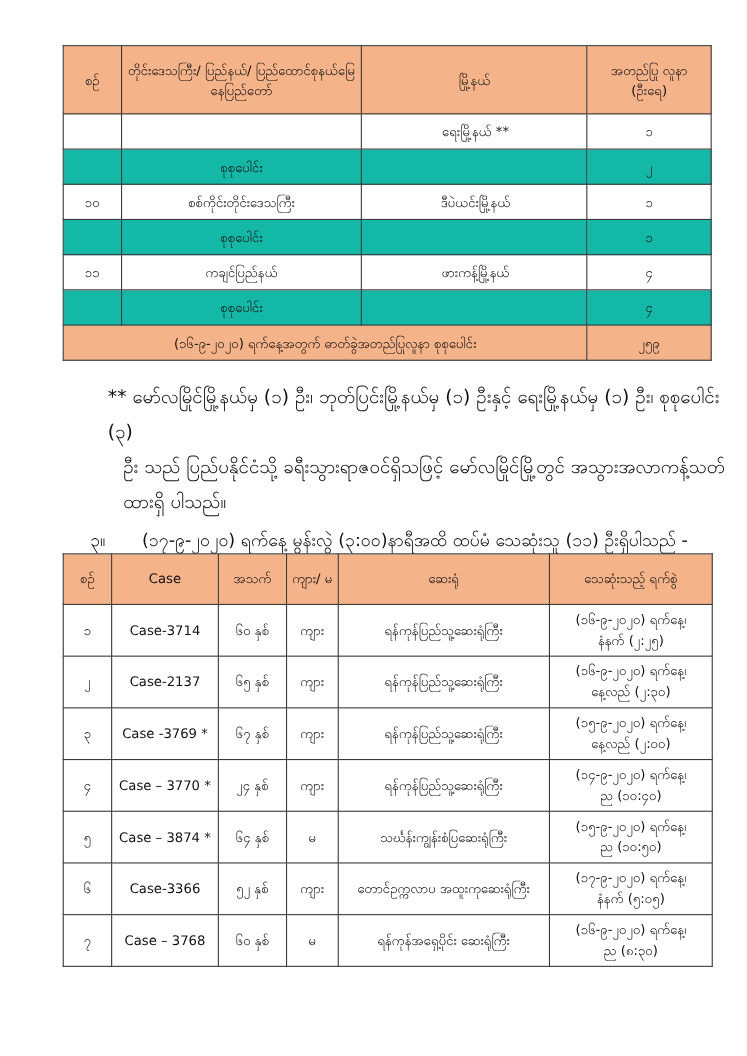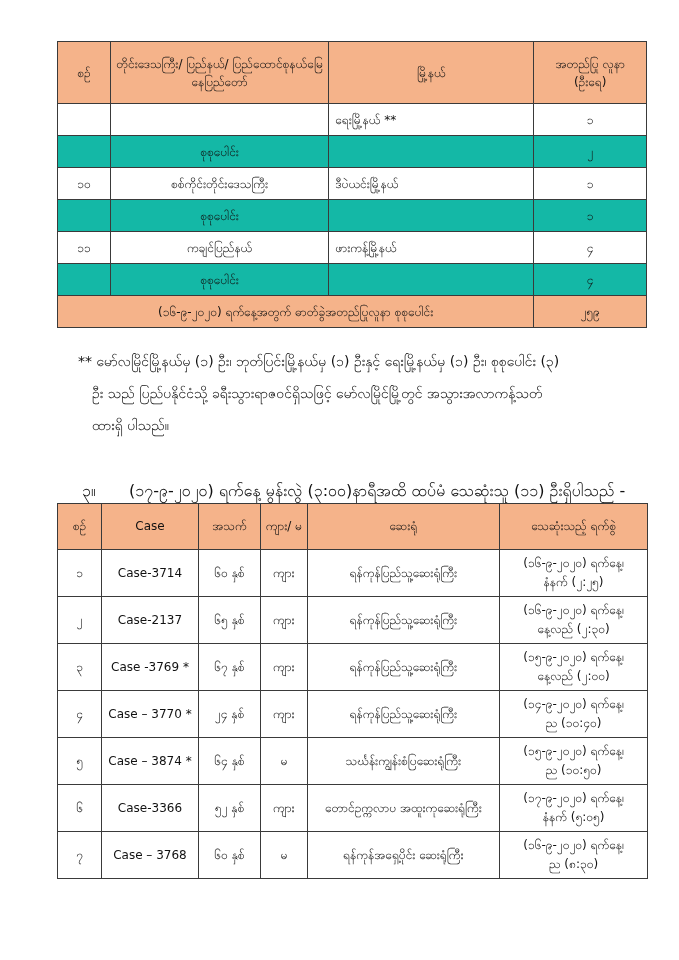--- a/index.html
+++ b/index.html
@@ -7,31 +7,31 @@
       width: 679px; height: 960px; position: relative; overflow: hidden;
       font-family: "DejaVu Sans", sans-serif; color: #111;
     }
     table { border-collapse: collapse; position: absolute; }
     td, th {
       border: 1px solid #3a3a3a; font-weight: normal; font-size: 12px;
       text-align: center; vertical-align: middle; padding: 0 4px; line-height: 1.5;
     }
     .hdr { background: #f5b38a; padding-left: 28px; }
     .sub { background: #14b8a6; }
-    .left { text-align: left; padding-left: 6px; }
+    .left { text-align: center; padding-left: 6px; }
     #t1 { left: 57px; top: 41px; width: 590px; }
     #t1 .c0 { width: 46px; }
     #t1 .c1 { width: 220px; }
     #t1 .c2 { width: 208px; }
     #t1 .c3 { width: 108px; }
     #t1 tr.h { height: 62px; }
     #t1 tr.r { height: 32px; }
     #t1 tr.total { height: 32px; }
     .note {
-      position: absolute; left: 78px; width: 570px; font-size: 14px;
+      position: absolute; left: 98px; width: 570px; font-size: 17px;
       line-height: 32px;
     }
     #note { top: 345px; }
     #note .line { display: block; }
     #note .indent { padding-left: 14px; }
     #para2 { position: absolute; left: 82px; top: 460px; font-size: 16px; margin-top: 20px; }
     #para2 .num { display: inline-block; width: 42px; }
     #t2 { left: 57px; top: 503px; width: 591px; }
     #t2 .c0 { width: 36px; }
     #t2 .c1 { width: 90px; }

